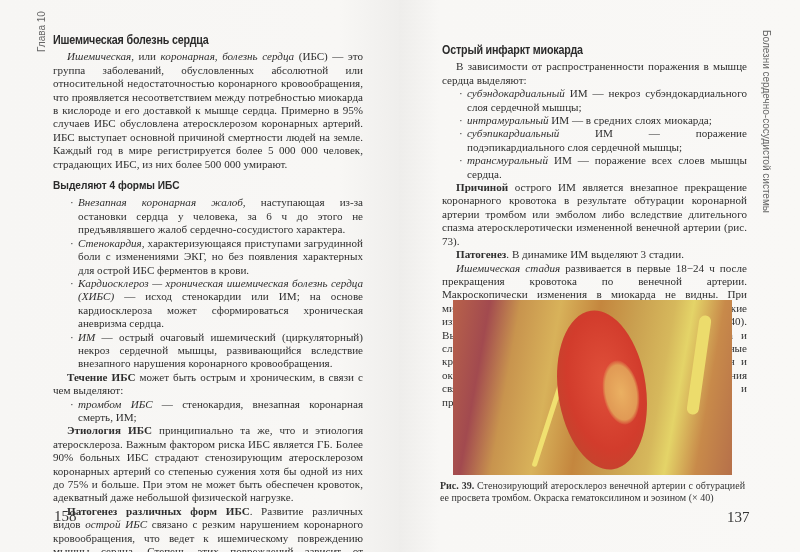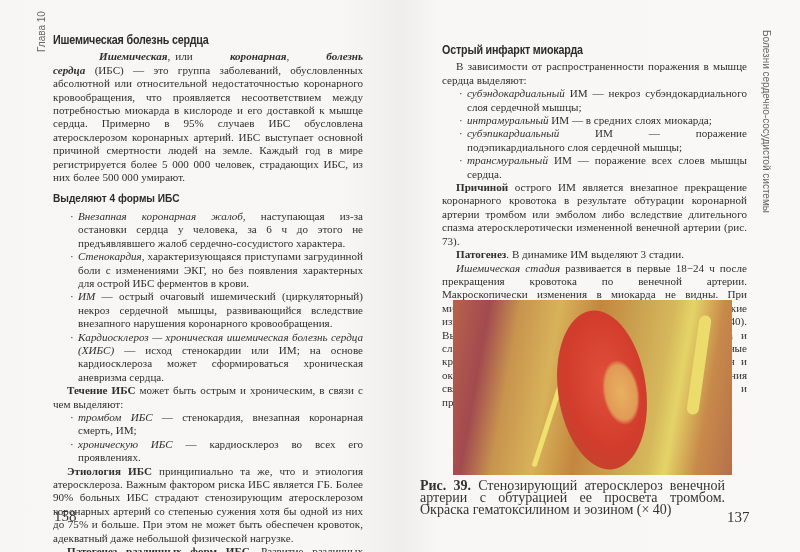--- a/index.html
+++ b/index.html
@@ -22,35 +22,35 @@
   .col.right { left:442px; top:44px; width:305px; }
 
   h2 { margin:0 0 3px 0; font-family:"Liberation Sans","DejaVu Sans",sans-serif; font-weight:bold; font-size:12.2px; letter-spacing:-0.2px; color:#2b2b2b; transform:scaleX(0.88); transform-origin:left; white-space:nowrap; }
   h3 { margin:8px 0 4px 0; font-family:"Liberation Sans","DejaVu Sans",sans-serif; font-weight:bold; font-size:11.5px; color:#2b2b2b; transform:scaleX(0.88); transform-origin:left; white-space:nowrap; }
   p { margin:0; text-indent:14px; }
   ul { list-style:none; margin:0; padding:0 0 0 19px; }
   ul li { position:relative; padding-left:6px; }
   ul li::before { content:"·"; position:absolute; left:-2px; top:0; }
   i { font-style:italic;font-family:Liberation Serif, serif; }
   b { font-weight:bold; }
-  .bi { font-weight:bold; font-style:italic;margin-left:32px; }
+  .bi { font-weight:normal; font-style:italic; }
 
   .figure { position:absolute; left:453px; top:300px; width:279px; height:175px; overflow:hidden;
     background:
       radial-gradient(ellipse 45px 85px at 150px 95px, #d84a2a 0%, #cf3f2a 60%, transparent 62%),
       radial-gradient(ellipse 20px 35px at 167px 110px, #e8a858 0%, #e3a35a 70%, transparent 72%),
       radial-gradient(ellipse 55px 100px at 150px 95px, #e6d25a 0%, #e8cc58 55%, transparent 57%),
       linear-gradient(100deg, #b8624a 0%, #a24a4f 12%, #c8944e 22%, #d8b25a 35%, #c4863e 48%, #caa050 60%, #d6b85c 72%, #e4d468 78%, #c88a4a 88%, #b6704a 100%);
   }
   .figure .lumen { position:absolute; left:105px; top:10px; width:88px; height:160px; border-radius:50%; background:radial-gradient(ellipse at 55% 45%, #e0503a 0%, #d23c2c 55%, #c2452e 80%, transparent 82%); transform:rotate(-8deg); }
   .figure .thrombus { position:absolute; left:150px; top:60px; width:36px; height:65px; border-radius:50%; background:radial-gradient(ellipse, #eab062 0%, #e19a55 60%, transparent 72%); transform:rotate(-10deg); }
   .figure .stripe { position:absolute; left:240px; top:15px; width:12px; height:100px; background:#ecdc6c; border-radius:6px; transform:rotate(8deg); }
   .figure .stripe2 { position:absolute; left:100px; top:30px; width:5px; height:140px; background:#f0e070; border-radius:3px; transform:rotate(18deg); }
 
-  .caption { position:absolute; left:420px; top:480px; width:305px; font-size:14px; line-height:12.2px; text-align:justify; color:#333; }
+  .caption { position:absolute; left:440px; top:480px; width:305px; font-size:10px; line-height:12.2px; text-align:justify; color:#333; }
   .pagenum { position:absolute; font-family:Liberation Serif, serif; font-size:15px; color:#333; }
   .pagenum.left { left:54px; top:508px; }
   .pagenum.right { left:727px; top:509px; }
 </style>
 </head>
 <body>
 
 <div class="page left"></div>
 <div class="page right"></div>
 
@@ -58,28 +58,27 @@
 <div class="running right">Болезни сердечно-сосудистой системы</div>
 
 <div class="col left">
   <h2>Ишемическая болезнь сердца</h2>
   <p><span class="bi">Ишемическая</span><span>, или </span><span class="bi">коронарная</span><span>, </span><span class="bi">болезнь сердца</span><span> (ИБС) — это группа заболеваний, обусловленных абсолютной или относительной недостаточностью коронарного кровообращения, что проявляется несоответствием между потребностью миокарда в кислороде и его доставкой к мышце сердца. Примерно в 95% случаев ИБС обусловлена атеросклерозом коронарных артерий. ИБС выступает основной причиной смертности людей на земле. Каждый год в мире регистрируется более 5 000 000 человек, страдающих ИБС, из них более 500 000 умирают.</span></p>
 
   <h3>Выделяют 4 формы ИБС</h3>
   <ul>
     <li><i>Внезапная коронарная жалоб</i><span>, наступающая из-за остановки сердца у человека, за 6 ч до этого не предъявлявшего жалоб сердечно-сосудистого характера.</span></li>
     <li><i>Стенокардия</i><span>, характеризующаяся приступами загрудинной боли с изменениями ЭКГ, но без появления характерных для острой ИБС ферментов в крови.</span></li>
+    <li><i>Кардиосклероз — хроническая ишемическая болезнь сердца (ХИБС)</i><span> — исход стенокардии или ИМ; на основе кардиосклероза может сформироваться хроническая аневризма сердца.</span></li>
     <li><i>ИМ</i><span> — острый очаговый ишемический (циркуляторный) некроз сердечной мышцы, развивающийся вследствие внезапного нарушения коронарного кровообращения.</span></li>
-    <li><i>Кардиосклероз — хроническая ишемическая болезнь сердца (ХИБС)</i><span> — исход стенокардии или ИМ; на основе кардиосклероза может сформироваться хроническая аневризма сердца.</span></li>
   </ul>
 
   <p><b>Течение ИБС</b><span> может быть острым и хроническим, в связи с чем выделяют:</span></p>
   <ul>
     <li><i>тромбом ИБС</i><span> — стенокардия, внезапная коронарная смерть, ИМ;</span></li>
-    <li><i>хроническую ИБС</i><span> — кардиосклероз во всех его проявлениях.</span></li>
   </ul>
 
   <p><b>Этиология ИБС</b><span> принципиально та же, что и этиология атеросклероза. Важным фактором риска ИБС является ГБ. Более 90% больных ИБС страдают стенозирующим атеросклерозом коронарных артерий со степенью сужения хотя бы одной из них до 75% и больше. При этом не может быть обеспечен кровоток, адекватный даже небольшой физической нагрузке.</span></p>
   <p><b>Патогенез различных форм ИБС</b><span>. Развитие различных видов </span><i>острой ИБС</i><span> связано с резким нарушением коронарного кровообращения, что ведет к ишемическому повреждению мышцы сердца. Степень этих повреждений зависит от длительности ишемии. Среди всех форм ИБС наибольшее значение в клинике в связи с высокой распространенностью и смертностью имеет острый ИМ.</span></p>
 </div>
 
 <div class="col right">
   <h2>Острый инфаркт миокарда</h2>
   <p>В зависимости от распространенности поражения в мышце сердца выделяют:</p>
   <ul>

